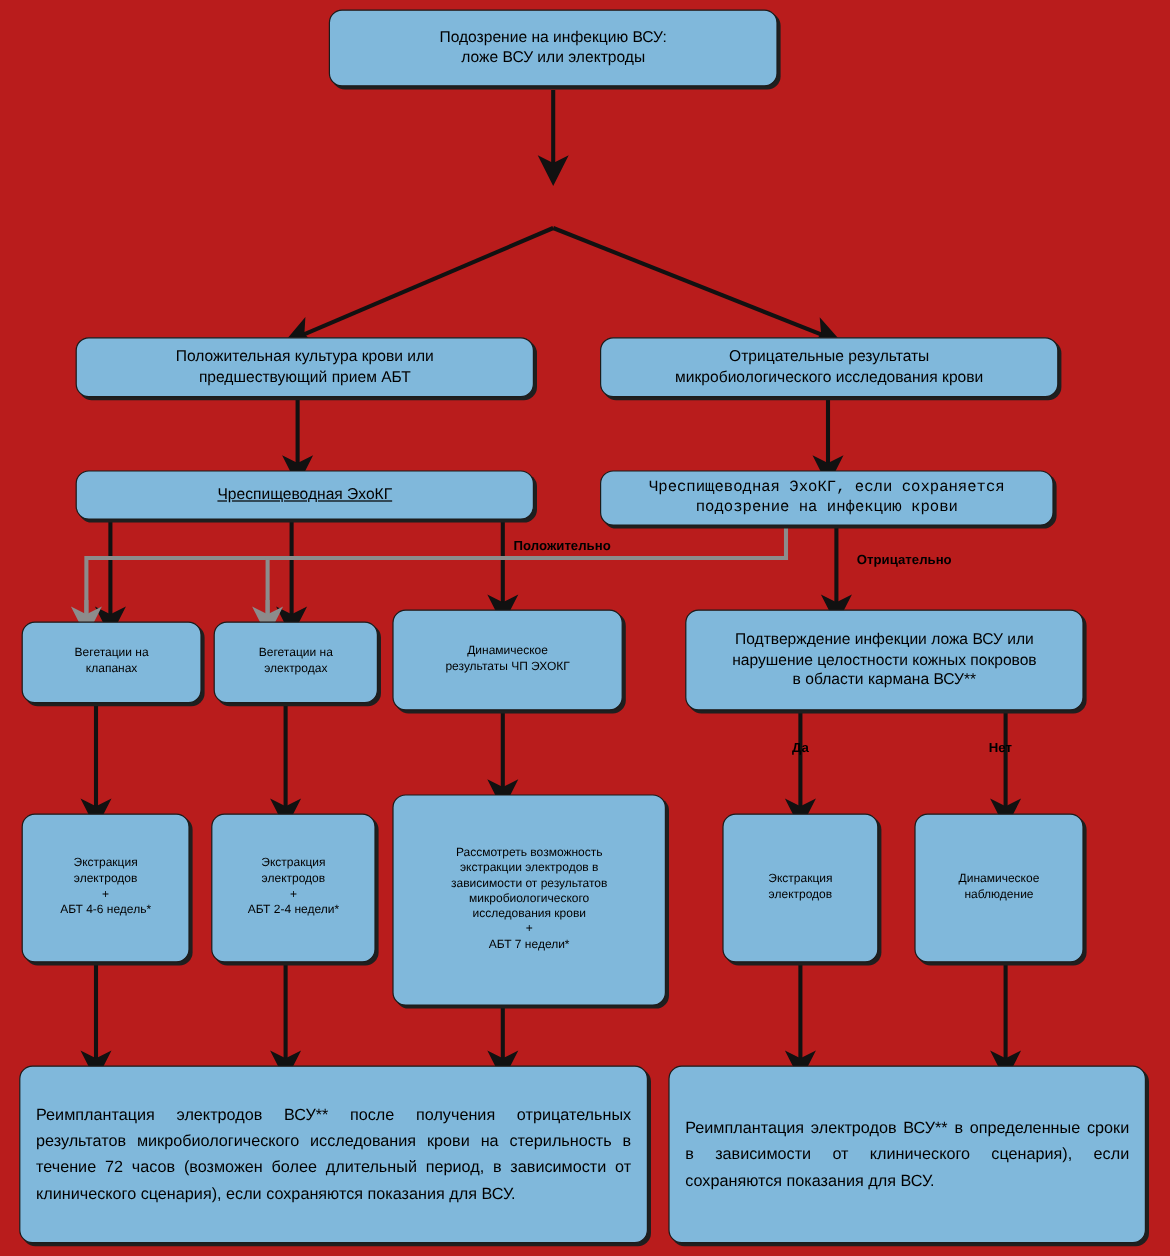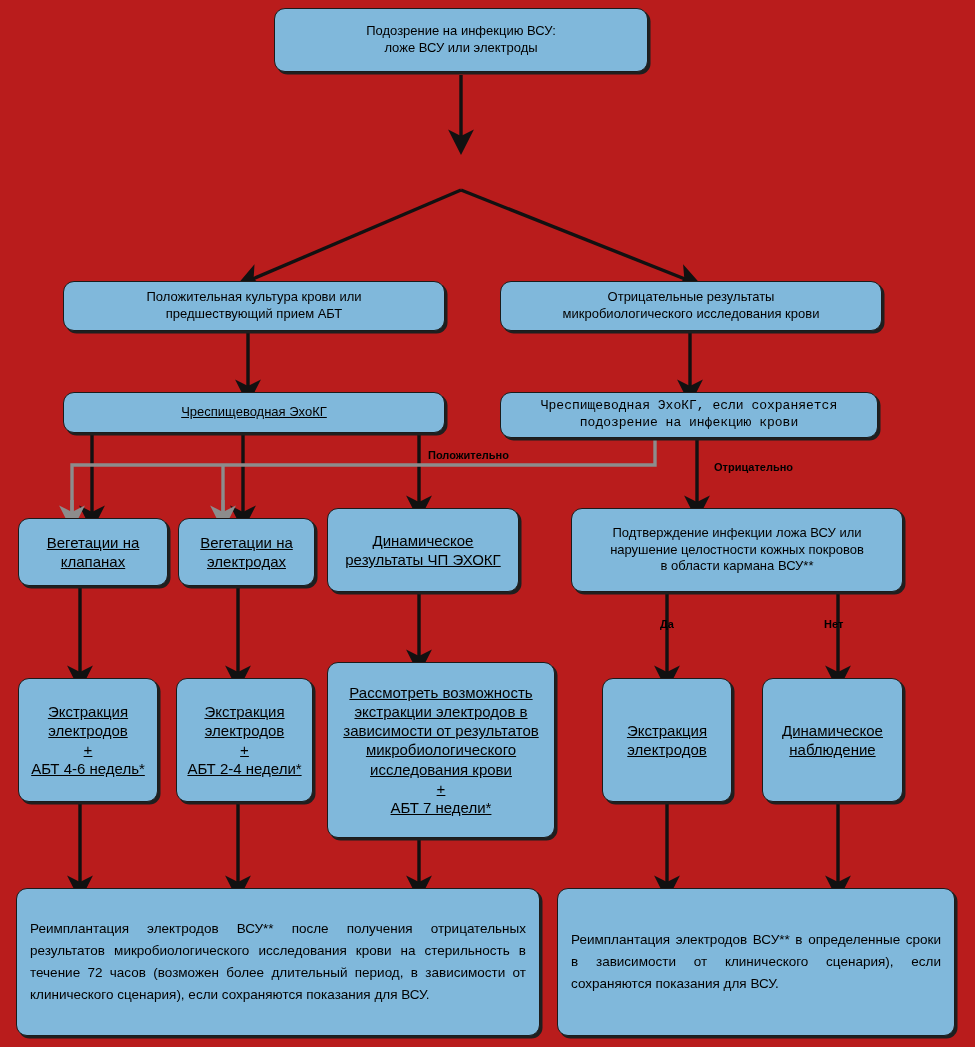--- a/index.html
+++ b/index.html
@@ -45,21 +45,21 @@
   }
   .node.just .txt {
     text-align: justify;
     text-align-last: left;
     text-justify: inter-word;
     padding: 0 13px;
     line-height: 1.62;
     font-size: 13.5px;
     white-space: normal;
   }
-  .node.small .txt { font-size: 15px; text-decoration: underline; }
+  .node.small .txt { font-size: 10px; }
   .edge-label {
     position: absolute;
     font-family: "Liberation Sans", sans-serif;
     font-size: 11px;
     font-weight: bold;
     color: #000000;
     z-index: 6;
     white-space: nowrap;
   }
 </style>

